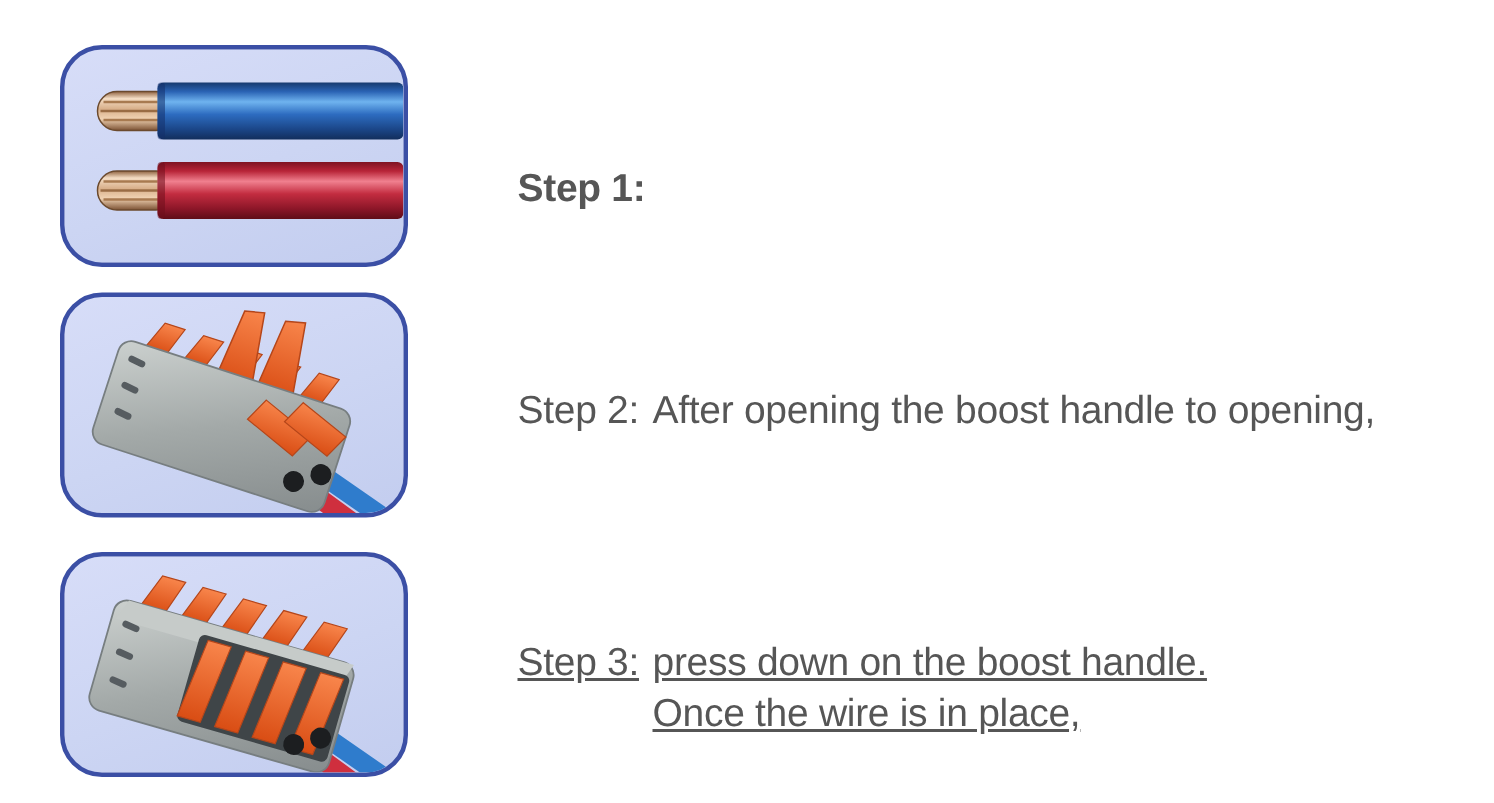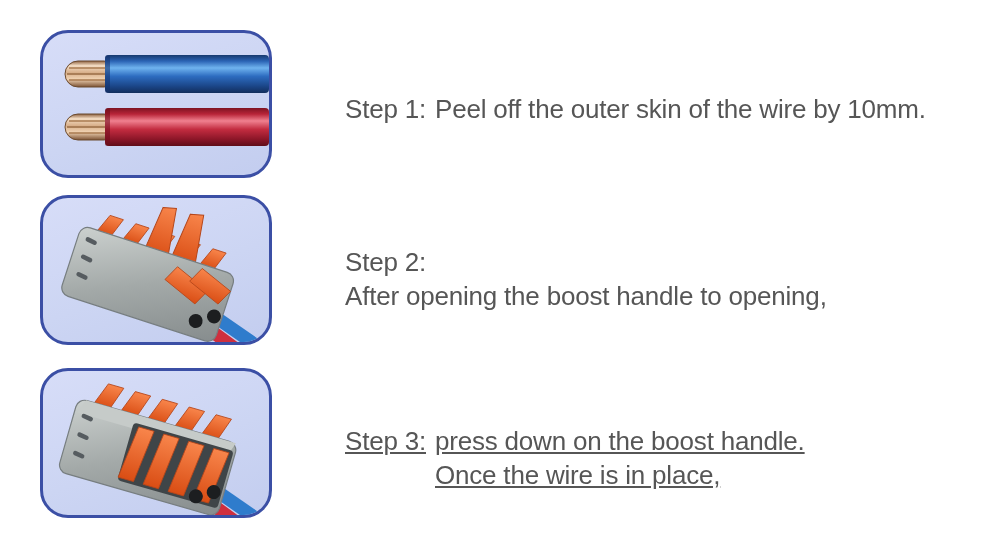--- a/index.html
+++ b/index.html
@@ -31,22 +31,22 @@
     position: absolute;
     left: 345px;
     display: flex;
     color: #565656;
     font-size: 26px;
     line-height: 34px;
     letter-spacing: -0.2px;
     white-space: nowrap;
   }
   .step .label { margin-right: 9px; }
-  .step-1 { top: 92px; }
-  .step-2 { top: 245px; flex-direction: column; }
+  .step-1 { top: 108px; font-weight: bold; }
+  .step-2 { top: 256px; }
   .step-3 { top: 424px; text-decoration: underline; }
 </style>
 </head>
 <body>
 
 <div class="canvas">
 
   <div class="panel panel-1">
     <svg viewBox="0 0 226 142" aria-hidden="true">
       <defs>
@@ -196,23 +196,20 @@
         </g>
 
         <circle cx="162" cy="112" r="7" fill="#1c1e20"></circle>
         <circle cx="178" cy="103" r="7" fill="#1c1e20"></circle>
       </g>
     </svg>
   </div>
 
   <div class="step step-1">
     <span class="label">Step 1:</span>
-    <div class="lines">
-      <div>Peel off the outer skin of the wire by 10mm.</div>
-    </div>
   </div>
 
   <div class="step step-2">
     <span class="label">Step 2:</span>
     <div class="lines">
       <div>After opening the boost handle to opening,</div>
     </div>
   </div>
 
   <div class="step step-3">

